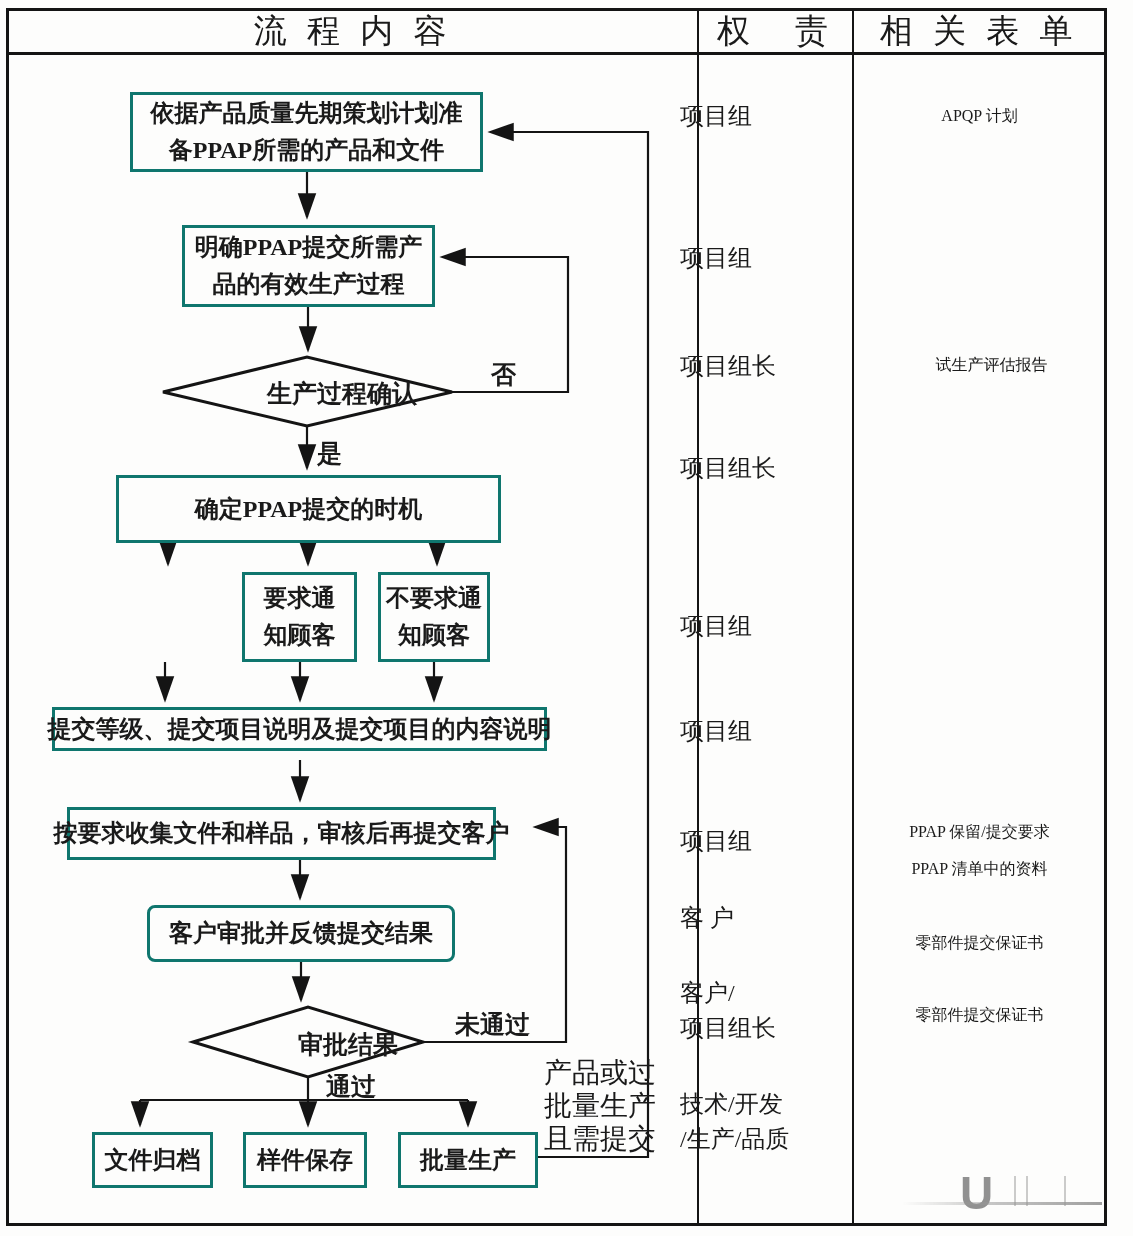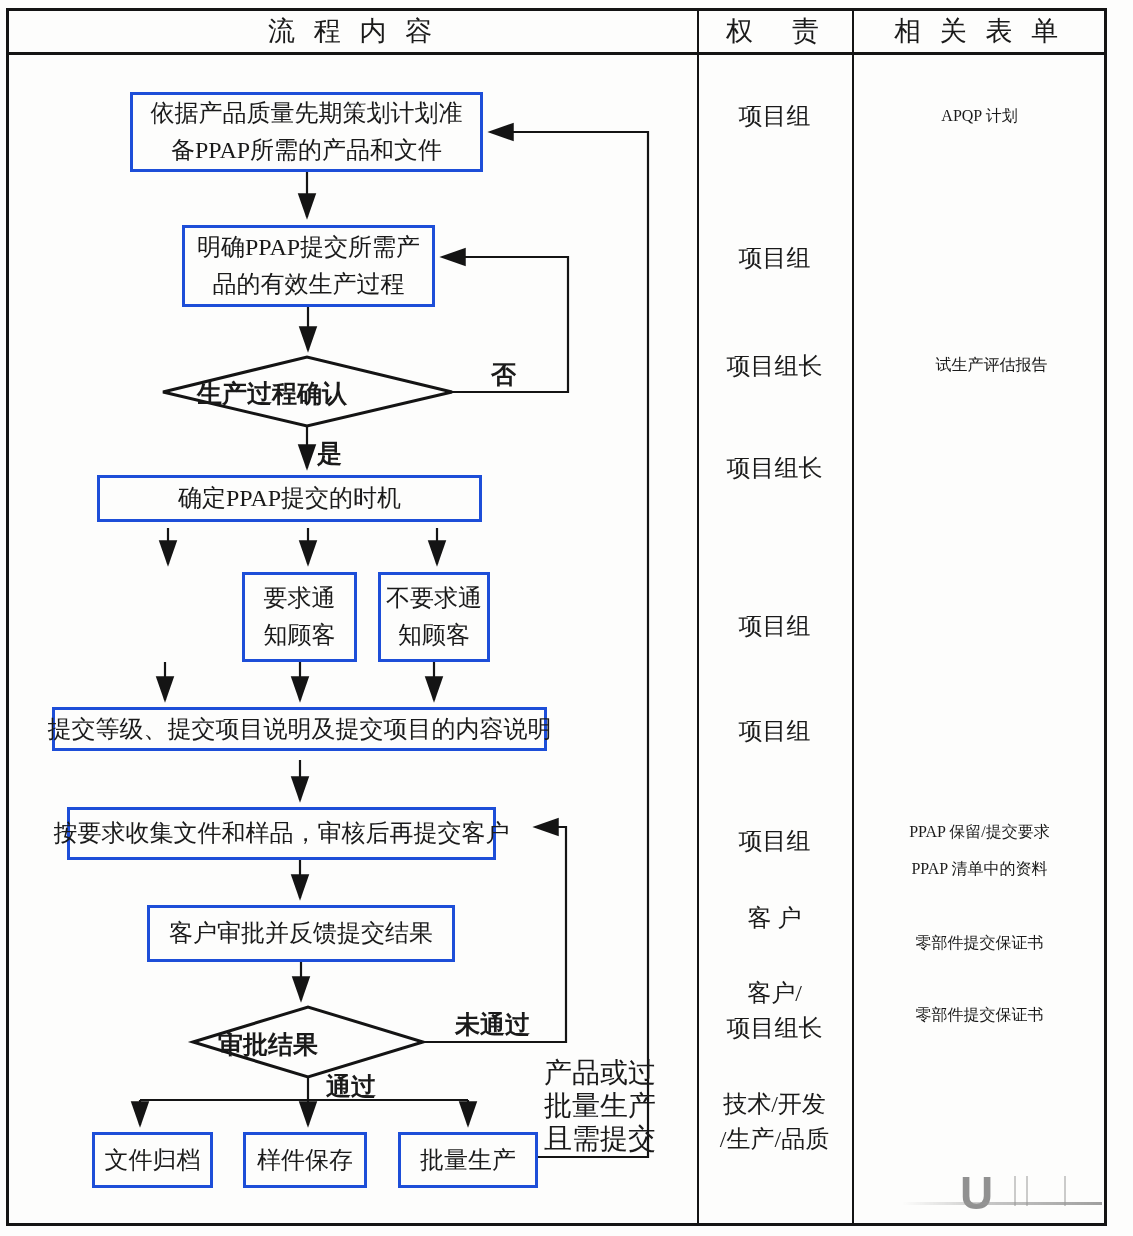--- a/index.html
+++ b/index.html
@@ -4,34 +4,34 @@
 <style>
   html,body{margin:0;padding:0;background:#e8e8e8;}
   #page{
     position:relative;width:1133px;height:1236px;background:#fdfdfc;
     font-family:"Liberation Serif","DejaVu Serif",serif;color:#1a1a1a;
     overflow:hidden;margin:0 auto;
   }
   .line{position:absolute;background:#141414;}
   .hdr{
     position:absolute;top:8px;height:46px;display:flex;align-items:center;justify-content:center;
-    font-size:27px;letter-spacing:6px;
+    font-size:33px;letter-spacing:6px;
   }
   .fbox{
-    position:absolute;box-sizing:border-box;border:3px solid #1d4ed8;background:#fdfdfc;
+    position:absolute;box-sizing:border-box;border:3px solid #0f766e;background:#fdfdfc;
     display:flex;flex-direction:column;align-items:center;justify-content:center;
-    font-size:24px;font-weight:normal;line-height:37px;text-align:center;z-index:3;
+    font-size:24px;font-weight:bold;line-height:37px;text-align:center;z-index:3;
   }
   .fbox .bl{white-space:nowrap;}
   .flabel{position:absolute;font-size:25px;font-weight:bold;white-space:nowrap;z-index:4;}
   .dlabel{
-    position:absolute;font-size:25px;font-weight:bold;text-align:left;z-index:4;white-space:nowrap;
+    position:absolute;font-size:25px;font-weight:bold;text-align:right;z-index:4;white-space:nowrap;
   }
   .rcell{
-    position:absolute;left:699px;width:151px;text-align:center;font-size:24px;line-height:35px;z-index:2;
+    position:absolute;left:680px;width:151px;font-size:24px;line-height:35px;z-index:2;
   }
   .fcell{
     position:absolute;left:854px;width:251px;text-align:center;font-size:16px;line-height:37px;z-index:2;
   }
   svg.wires{position:absolute;left:0;top:0;z-index:2;}
   #watermark{
     position:absolute;left:902px;top:1158px;width:200px;height:62px;z-index:1;opacity:.55;
     pointer-events:none;
   }
   #watermark .wm-u{
@@ -105,42 +105,42 @@
 
   <div class="fbox" style="left:182px;top:225px;width:253px;height:82px;">
     <span class="bl">明确PPAP提交所需产</span>
     <span class="bl">品的有效生产过程</span>
   </div>
 
   <div class="dlabel" style="left:197px;top:377px;width:220px;">生产过程确认</div>
   <div class="flabel" style="left:491px;top:358px;">否</div>
   <div class="flabel" style="left:317px;top:437px;">是</div>
 
-  <div class="fbox" style="left:97px;top:475px;width:385px;height:47px;">
+  <div class="fbox" style="left:116px;top:475px;width:385px;height:68px;">
     <span class="bl">确定PPAP提交的时机</span>
   </div>
 
   <div class="fbox" style="left:242px;top:572px;width:115px;height:90px;">
     <span class="bl">要求通</span>
     <span class="bl">知顾客</span>
   </div>
   <div class="fbox" style="left:378px;top:572px;width:112px;height:90px;">
     <span class="bl">不要求通</span>
     <span class="bl">知顾客</span>
   </div>
 
   <div class="fbox" style="left:52px;top:707px;width:495px;height:44px;">
     <span class="bl">提交等级、提交项目说明及提交项目的内容说明</span>
   </div>
 
   <div class="fbox" style="left:67px;top:807px;width:429px;height:53px;">
     <span class="bl">按要求收集文件和样品，审核后再提交客户</span>
   </div>
 
-  <div class="fbox" style="left:147px;top:905px;width:308px;height:57px;">
+  <div class="fbox" style="left:147px;top:905px;width:308px;height:57px;border-radius:8px;">
     <span class="bl">客户审批并反馈提交结果</span>
   </div>
 
   <div class="dlabel" style="left:218px;top:1028px;width:180px;">审批结果</div>
   <div class="flabel" style="left:455px;top:1008px;">未通过</div>
   <div class="flabel" style="left:326px;top:1070px;">通过</div>
 
   <div class="flabel" style="left:544px;top:1056px;font-size:28px;line-height:33px;font-weight:normal;">
     <div>产品或过</div>
     <div>批量生产</div>

